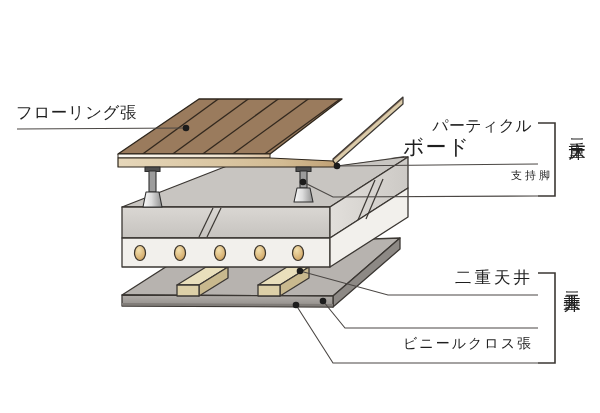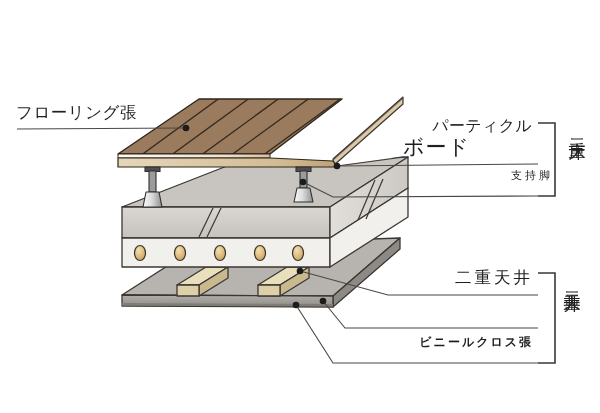--- a/index.html
+++ b/index.html
@@ -156,19 +156,19 @@
 <div class="label" style="left:16px;top:84px;font-size:16.5px;letter-spacing:0.5px;">フローリング張</div>
 
 <div class="label lbl-r" style="left:380px;top:97px;width:152px;font-size:16px;letter-spacing:0.3px;">パーティクル</div>
 <div class="label" style="left:403px;top:115px;font-size:21px;letter-spacing:1px;">ボード</div>
 
 <div class="label lbl-r" style="left:400px;top:149px;width:153px;font-size:11px;letter-spacing:3px;">支持脚</div>
 
 <div class="label lbl-r" style="left:380px;top:249px;width:153px;font-size:16.5px;letter-spacing:3px;">二重天井</div>
 
 
-<div class="label lbl-r" style="left:376px;top:316px;width:157px;font-size:12px;letter-spacing:2px;font-weight:bold;">ビニールクロス張</div>
+<div class="label lbl-r" style="left:376px;top:316px;width:157px;font-size:14px;letter-spacing:2px;">ビニールクロス張</div>
 
 <div class="label vert" style="left:567px;top:106px;font-size:17px;letter-spacing:1.5px;">二重床</div>
 
 <div class="label vert" style="left:562px;top:259px;font-size:17px;letter-spacing:1px;">二重天井</div>
 
 </div>
 
 </body></html>

